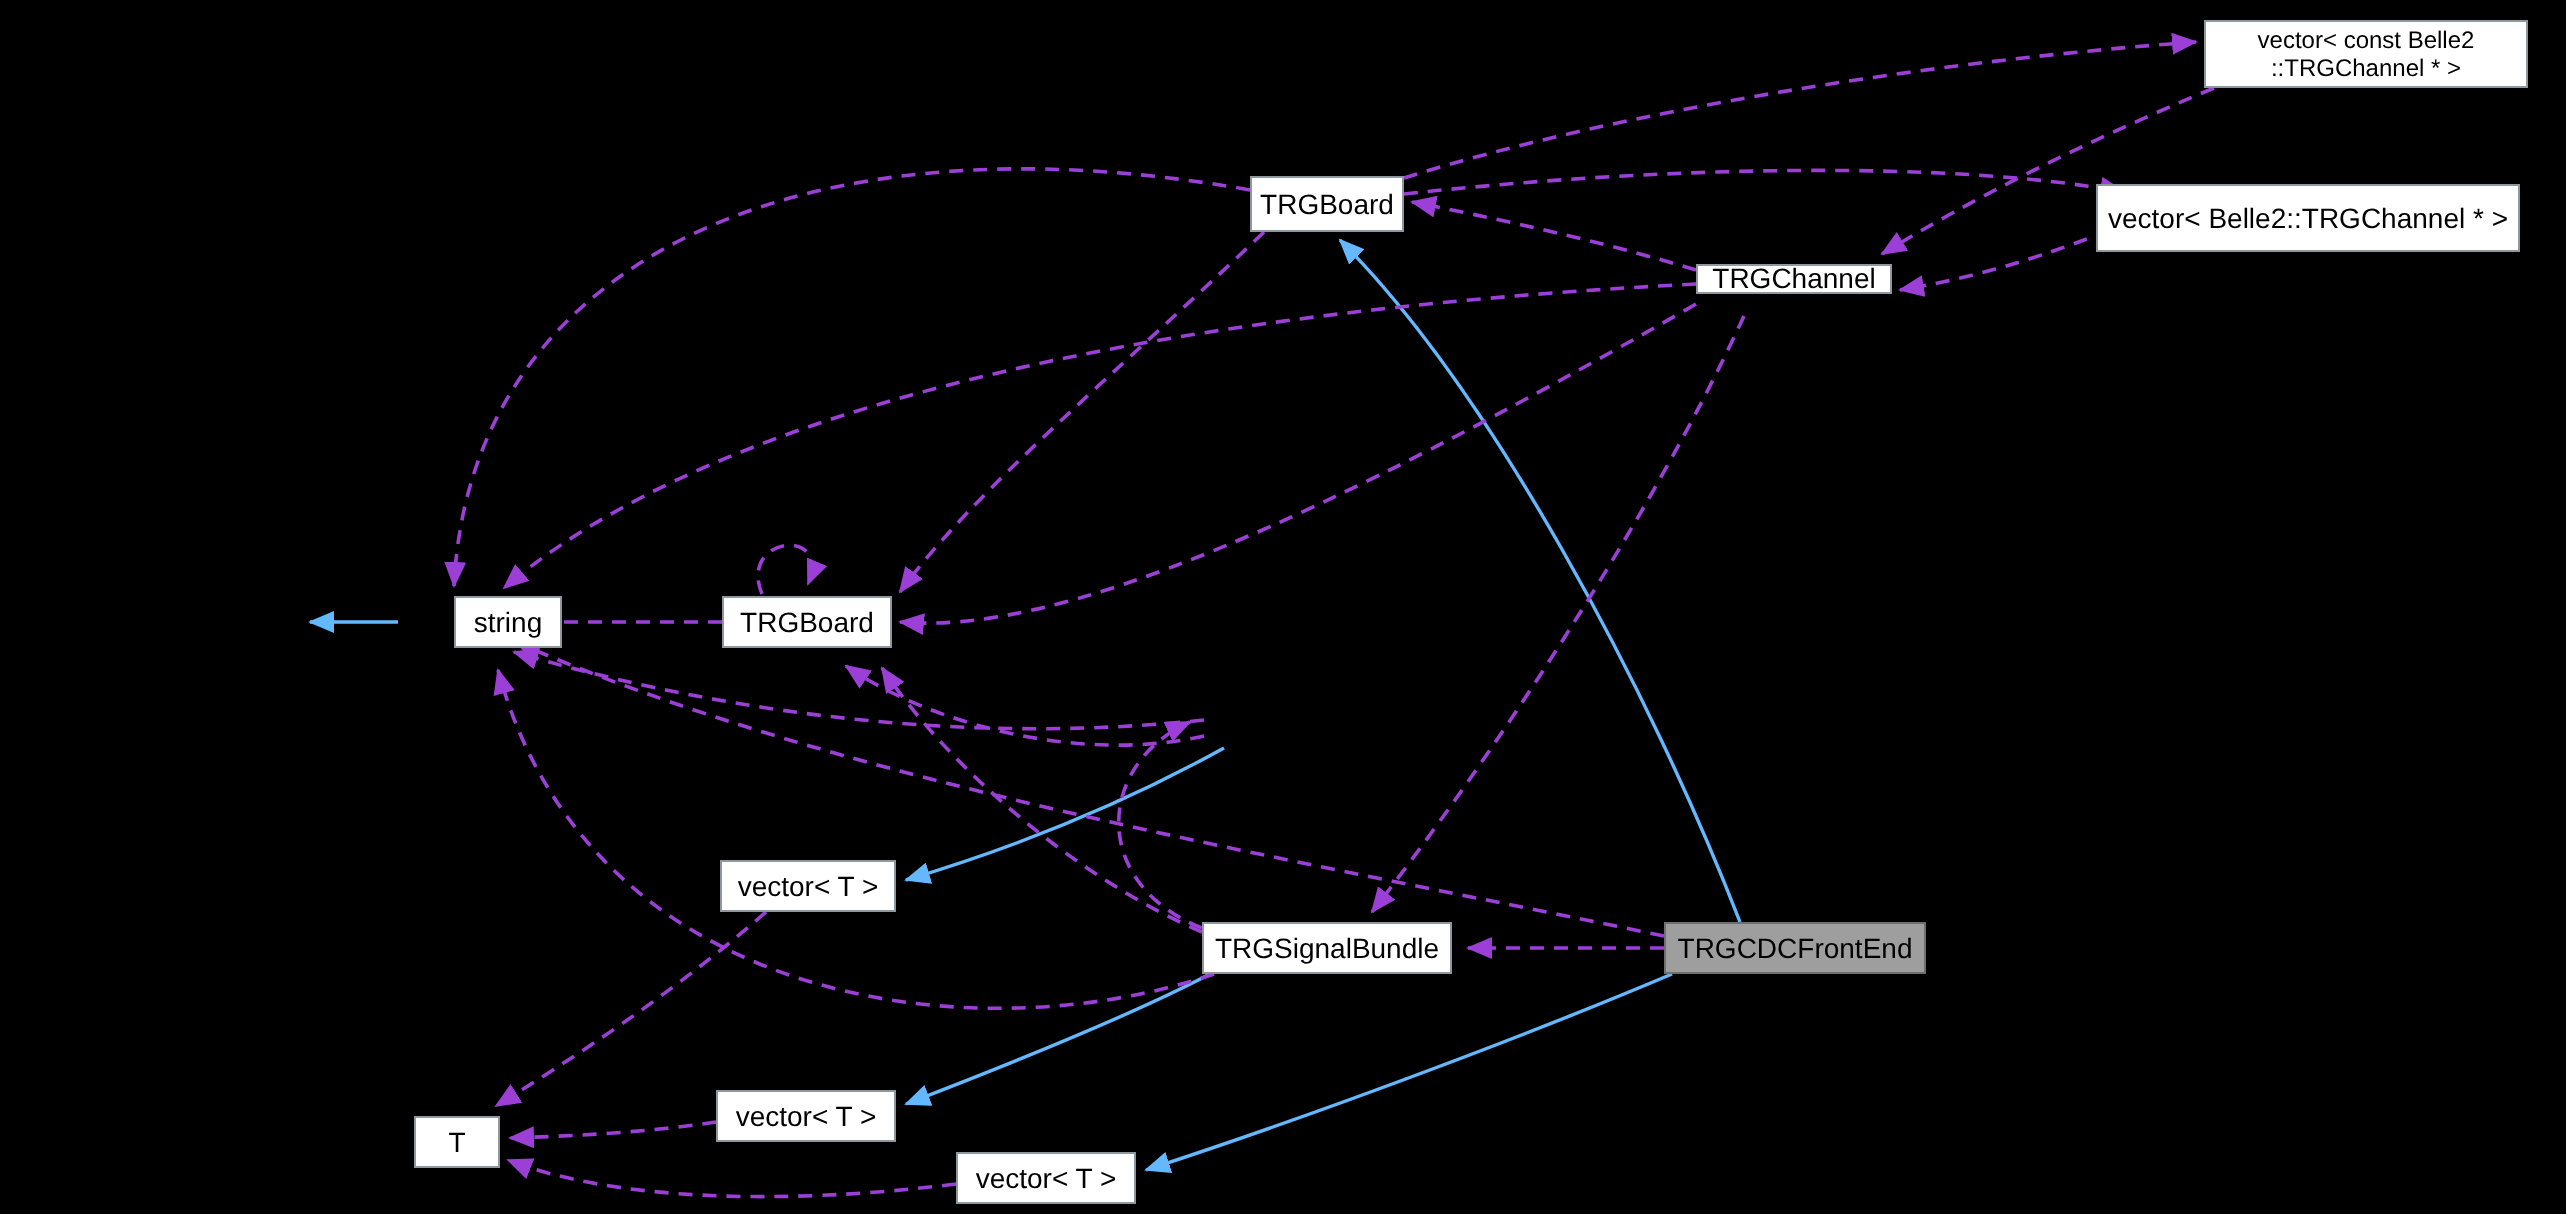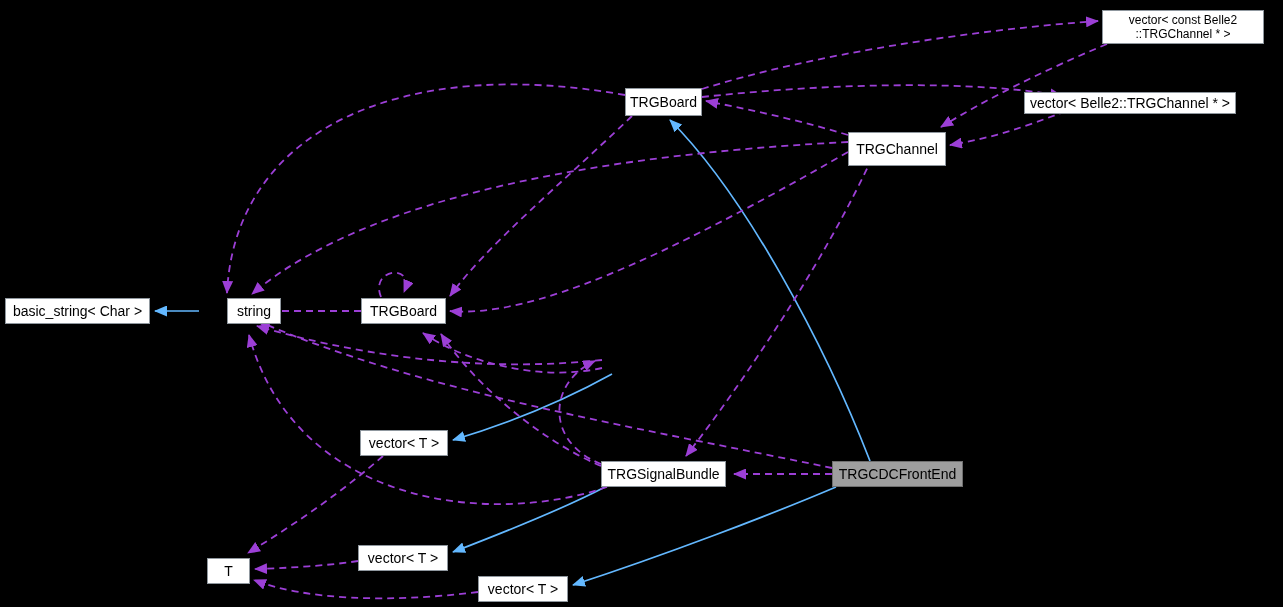--- a/index.html
+++ b/index.html
@@ -27,22 +27,22 @@
     padding:1px 4px;
     cursor:pointer;
   }
   .node.focus{
     background:#9e9e9e;
     border:1.5px solid #6f6f6f;
   }
   
   #n-vec_const    {left:1102px;top:10px; width:162px;height:34px;font-size:12px;}
   #n-board        {left:625px; top:88px; width:77px; height:28px;}
-  #n-vec_belle2   {left:1024px;top:92px; width:212px;height:22px;}
-  #n-channel      {left:848px; top:132px;width:98px; height:34px;}
+  #n-vec_belle2   {left:1048px;top:92px; width:212px;height:34px;}
+  #n-channel      {left:848px; top:132px;width:98px; height:15px;}
   #n-basic_string {left:5px;   top:298px;width:145px;height:26px;}
   #n-string       {left:199px; top:298px;width:54px; height:26px;margin-left:28px;}
   #n-clock        {left:361px; top:298px;width:85px; height:26px;}
   #n-signal_vector{left:602px; top:348px;width:124px;height:26px;}
   #n-vec_t_mid    {left:360px; top:430px;width:88px; height:26px;}
   #n-signal_bundle{left:601px; top:461px;width:125px;height:26px;}
   #n-frontend     {left:832px; top:461px;width:131px;height:26px;}
   #n-vec_t_bl     {left:358px; top:545px;width:90px; height:26px;}
   #n-t            {left:207px; top:558px;width:43px; height:26px;}
   #n-vec_t_bot    {left:478px; top:576px;width:90px; height:26px;}
@@ -93,21 +93,20 @@
         <path d="M358,561 C325,566 288,568 255,569" class="edge uses" stroke="#9c3fd6" marker-end="url(#arrow-uses)"></path>
         <path d="M478,592 C390,603 305,600 254,580" class="edge uses" stroke="#9c3fd6" marker-end="url(#arrow-uses)"></path>
       </g>
   </svg>
 
   <div class="node" id="n-vec_const">vector&lt; const Belle2
 ::TRGChannel * &gt;</div>
   <div class="node" id="n-board">TRGBoard</div>
   <div class="node" id="n-vec_belle2">vector&lt; Belle2::TRGChannel * &gt;</div>
   <div class="node" id="n-channel">TRGChannel</div>
-  <div class="node" id="n-basic_string">basic_string&lt; Char &gt;</div>
   <div class="node" id="n-string">string</div>
   <div class="node" id="n-clock">TRGBoard</div>
   <div class="node" id="n-vec_t_mid">vector&lt; T &gt;</div>
   <div class="node focus" id="n-frontend">TRGCDCFrontEnd</div>
   <div class="node" id="n-signal_bundle">TRGSignalBundle</div>
   <div class="node" id="n-vec_t_bl">vector&lt; T &gt;</div>
   <div class="node" id="n-t">T</div>
   <div class="node" id="n-vec_t_bot">vector&lt; T &gt;</div>
 
 </div>

